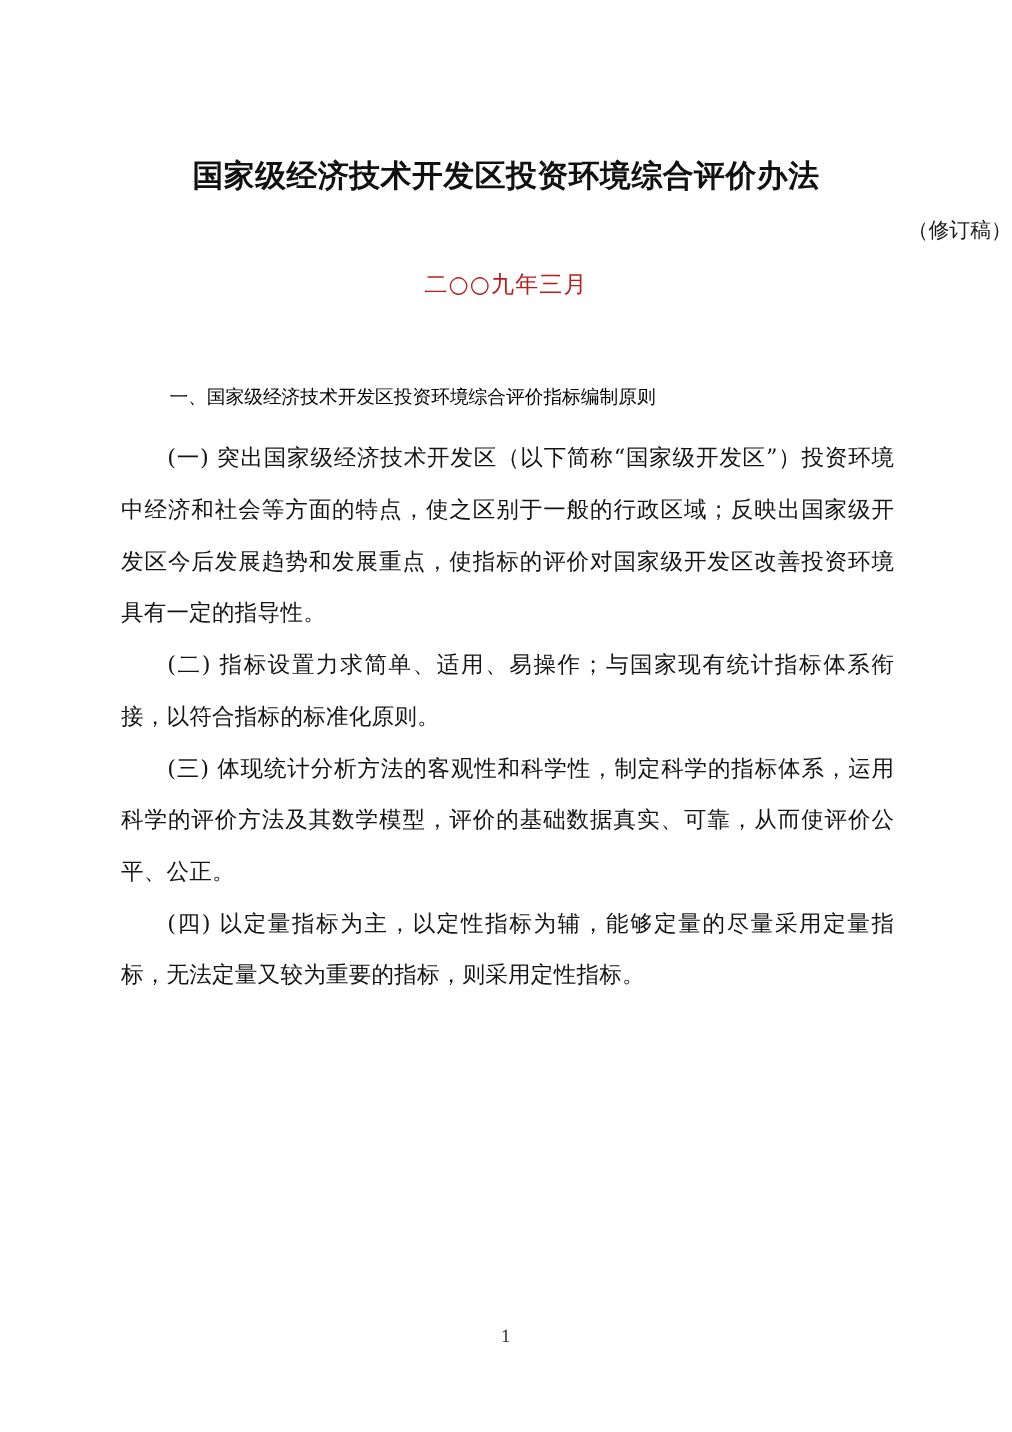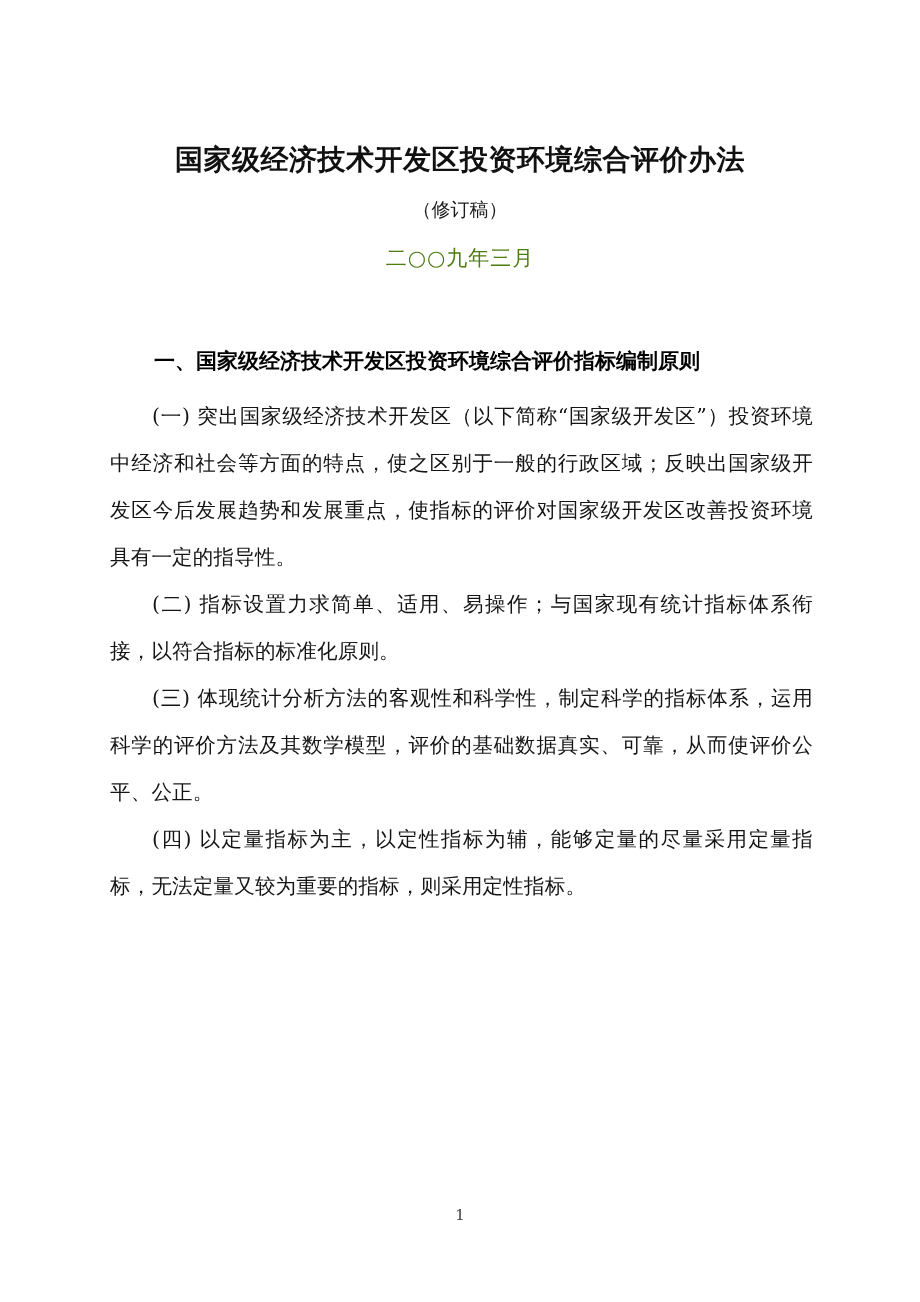--- a/index.html
+++ b/index.html
@@ -40,43 +40,44 @@
     color: #111111;
     white-space: nowrap;
   }
   .doc-subtitle {
     font-family: "DejaVu Serif", "Liberation Serif", serif;
     font-weight: normal;
     font-size: 19px;
     line-height: 30px;
     margin-top: 14px;
     color: #1a1a1a;
+    text-align: right;
   }
   .doc-date {
     font-family: "DejaVu Serif", "Liberation Serif", serif;
     font-weight: normal;
     font-size: 21px;
     line-height: 32px;
     margin-top: 18px;
     letter-spacing: 1px;
-    color: #4d7c0f;
+    color: #b91c1c;
   }
 
   
   .body-col {
     position: absolute;
     left: 110px;
     top: 338px;
     width: 703px;
   }
 
   .section-heading {
     font-family: "DejaVu Sans", "Liberation Sans", sans-serif;
-    font-weight: bold;
-    font-size: 21px;
+    font-weight: normal;
+    font-size: 17px;
     line-height: 47px;
     text-indent: 44px;
     color: #000000;
     white-space: nowrap;
     margin: 0 0 8px 0;
   }
 
   .para {
     font-family: "DejaVu Serif", "Liberation Serif", serif;
     font-weight: normal;

